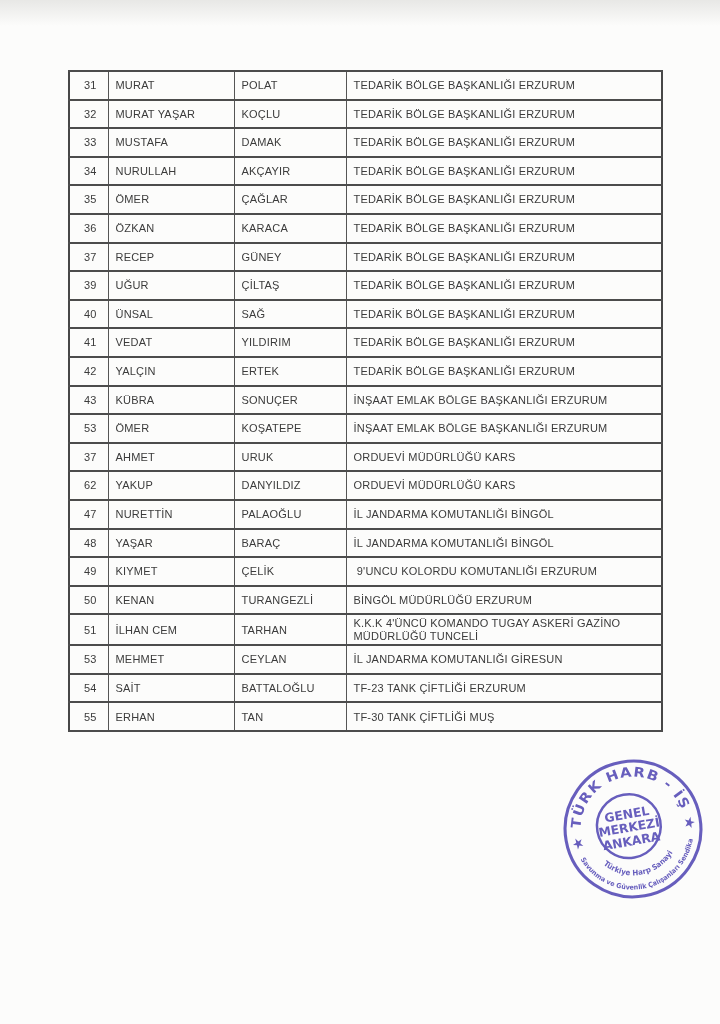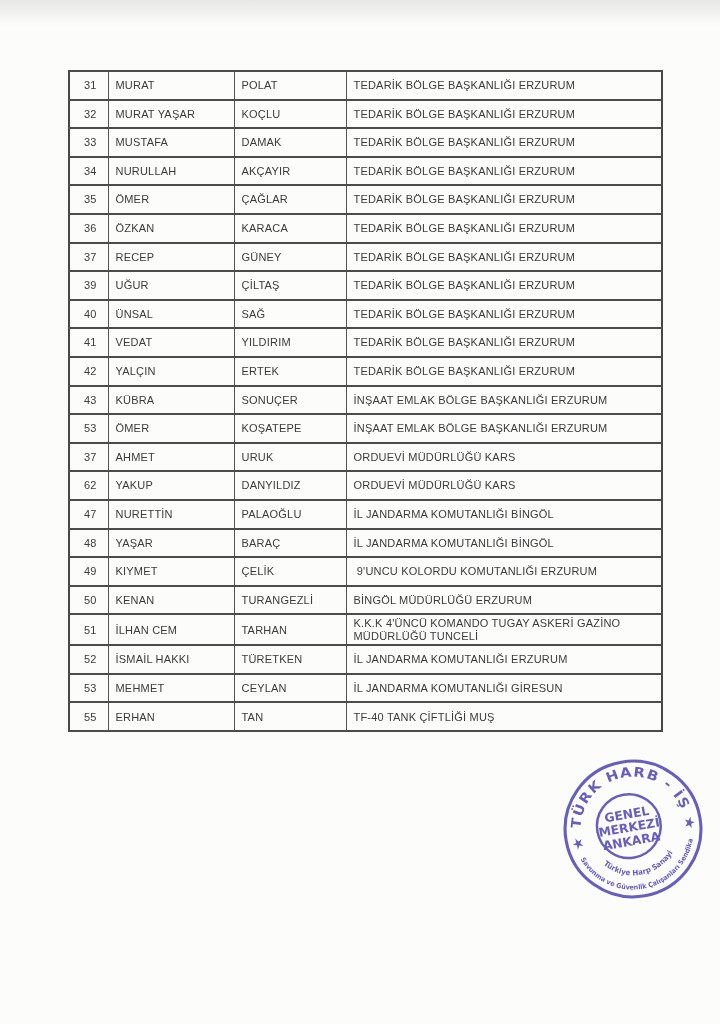--- a/index.html
+++ b/index.html
@@ -193,40 +193,40 @@
         </tr>
 
         <tr>
           <td class="c-no">51</td>
           <td class="c-first">İLHAN CEM</td>
           <td class="c-last">TARHAN</td>
           <td class="c-inst">K.K.K 4'ÜNCÜ KOMANDO TUGAY ASKERİ GAZİNO
 MÜDÜRLÜĞÜ TUNCELİ</td>
         </tr>
 
-        <tr>
-          <td class="c-no">52</td>
-          <td class="c-first">İSMAİL HAKKI</td>
-          <td class="c-last">TÜRETKEN</td>
-          <td class="c-inst">İL JANDARMA KOMUTANLIĞI ERZURUM</td>
-        </tr>
 
         <tr>
           <td class="c-no">53</td>
           <td class="c-first">MEHMET</td>
           <td class="c-last">CEYLAN</td>
           <td class="c-inst">İL JANDARMA KOMUTANLIĞI GİRESUN</td>
         </tr>
 
+        <tr>
+          <td class="c-no">54</td>
+          <td class="c-first">SAİT</td>
+          <td class="c-last">BATTALOĞLU</td>
+          <td class="c-inst">TF-23 TANK ÇİFTLİĞİ ERZURUM</td>
+        </tr>
 
         <tr>
           <td class="c-no">55</td>
           <td class="c-first">ERHAN</td>
           <td class="c-last">TAN</td>
-          <td class="c-inst">TF-40 TANK ÇİFTLİĞİ MUŞ</td>
+          <td class="c-inst">TF-30 TANK ÇİFTLİĞİ MUŞ</td>
         </tr>
       </tbody>
   </table>
 
   <svg class="stamp" viewBox="0 0 140 140" font-family="DejaVu Sans, sans-serif">
     <defs>
       <path id="arcTop" d="M 20.1 80.6 A 51 51 0 1 1 119.9 80.6"></path>
       <path id="arcBotOuter" d="M 14.6 90.2 A 59 59 0 0 0 125.4 90.2"></path>
       <path id="arcBotInner" d="M 35.5 98.9 A 45 45 0 0 0 104.5 98.9"></path>
     </defs>

